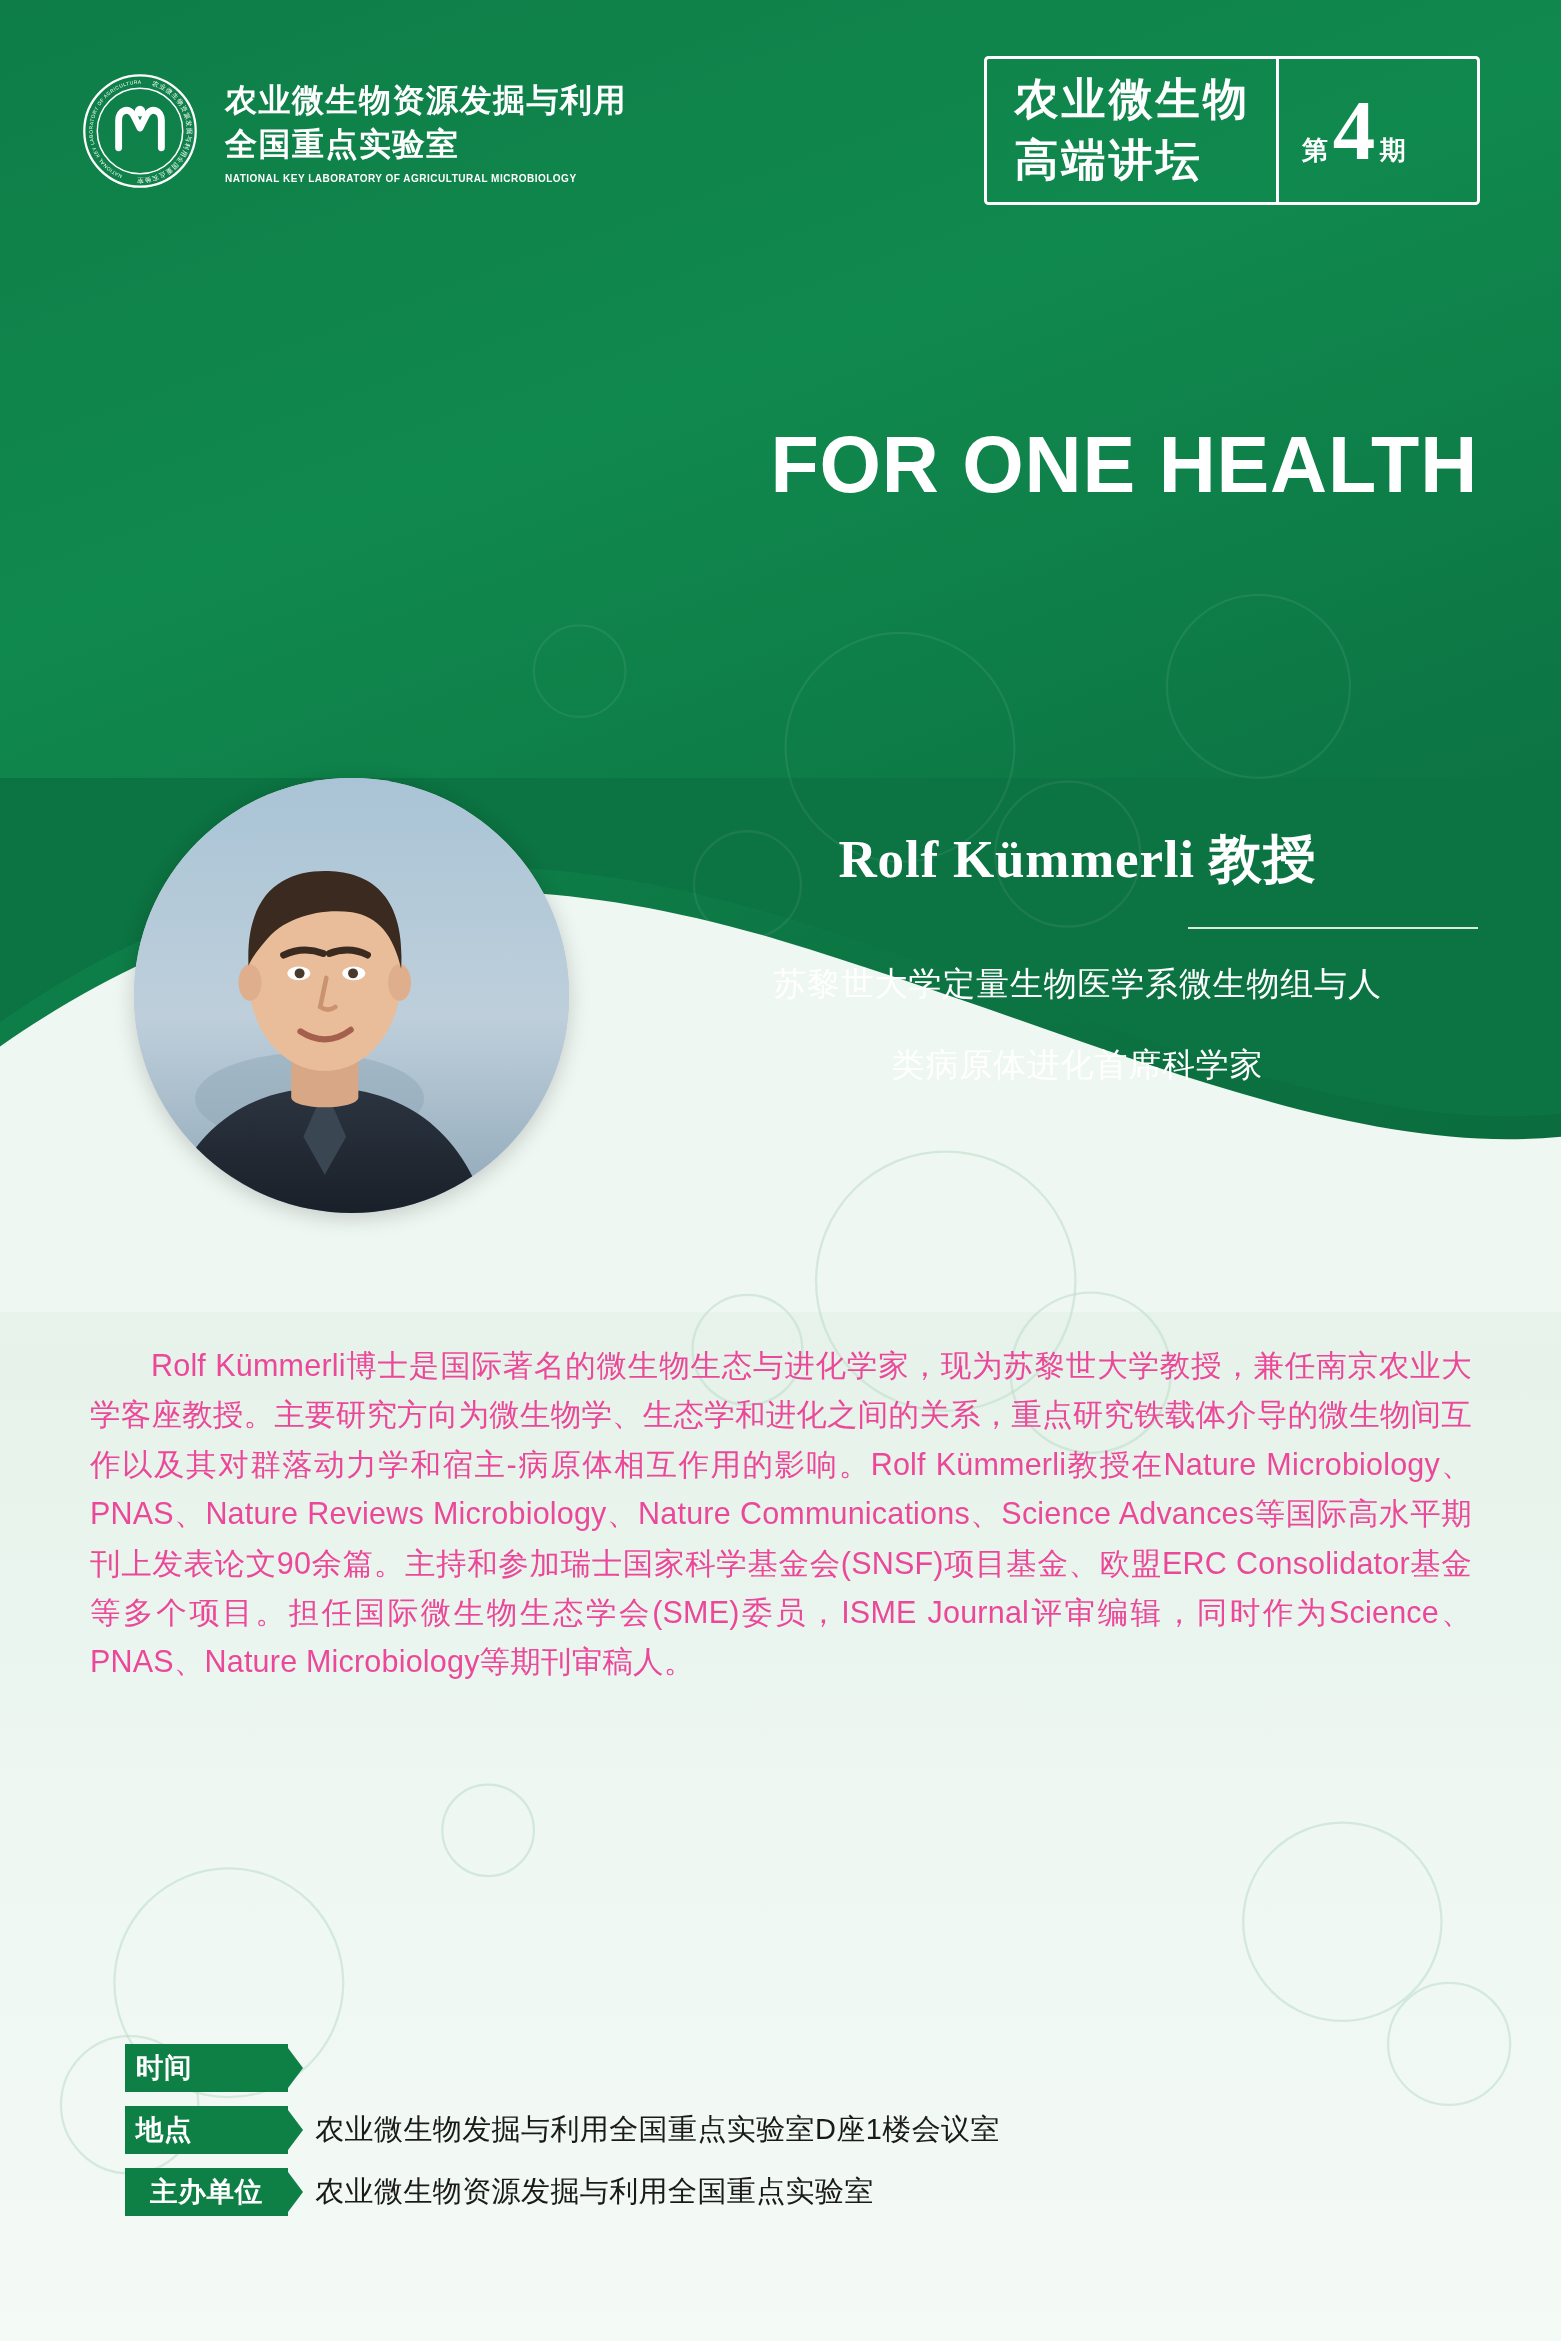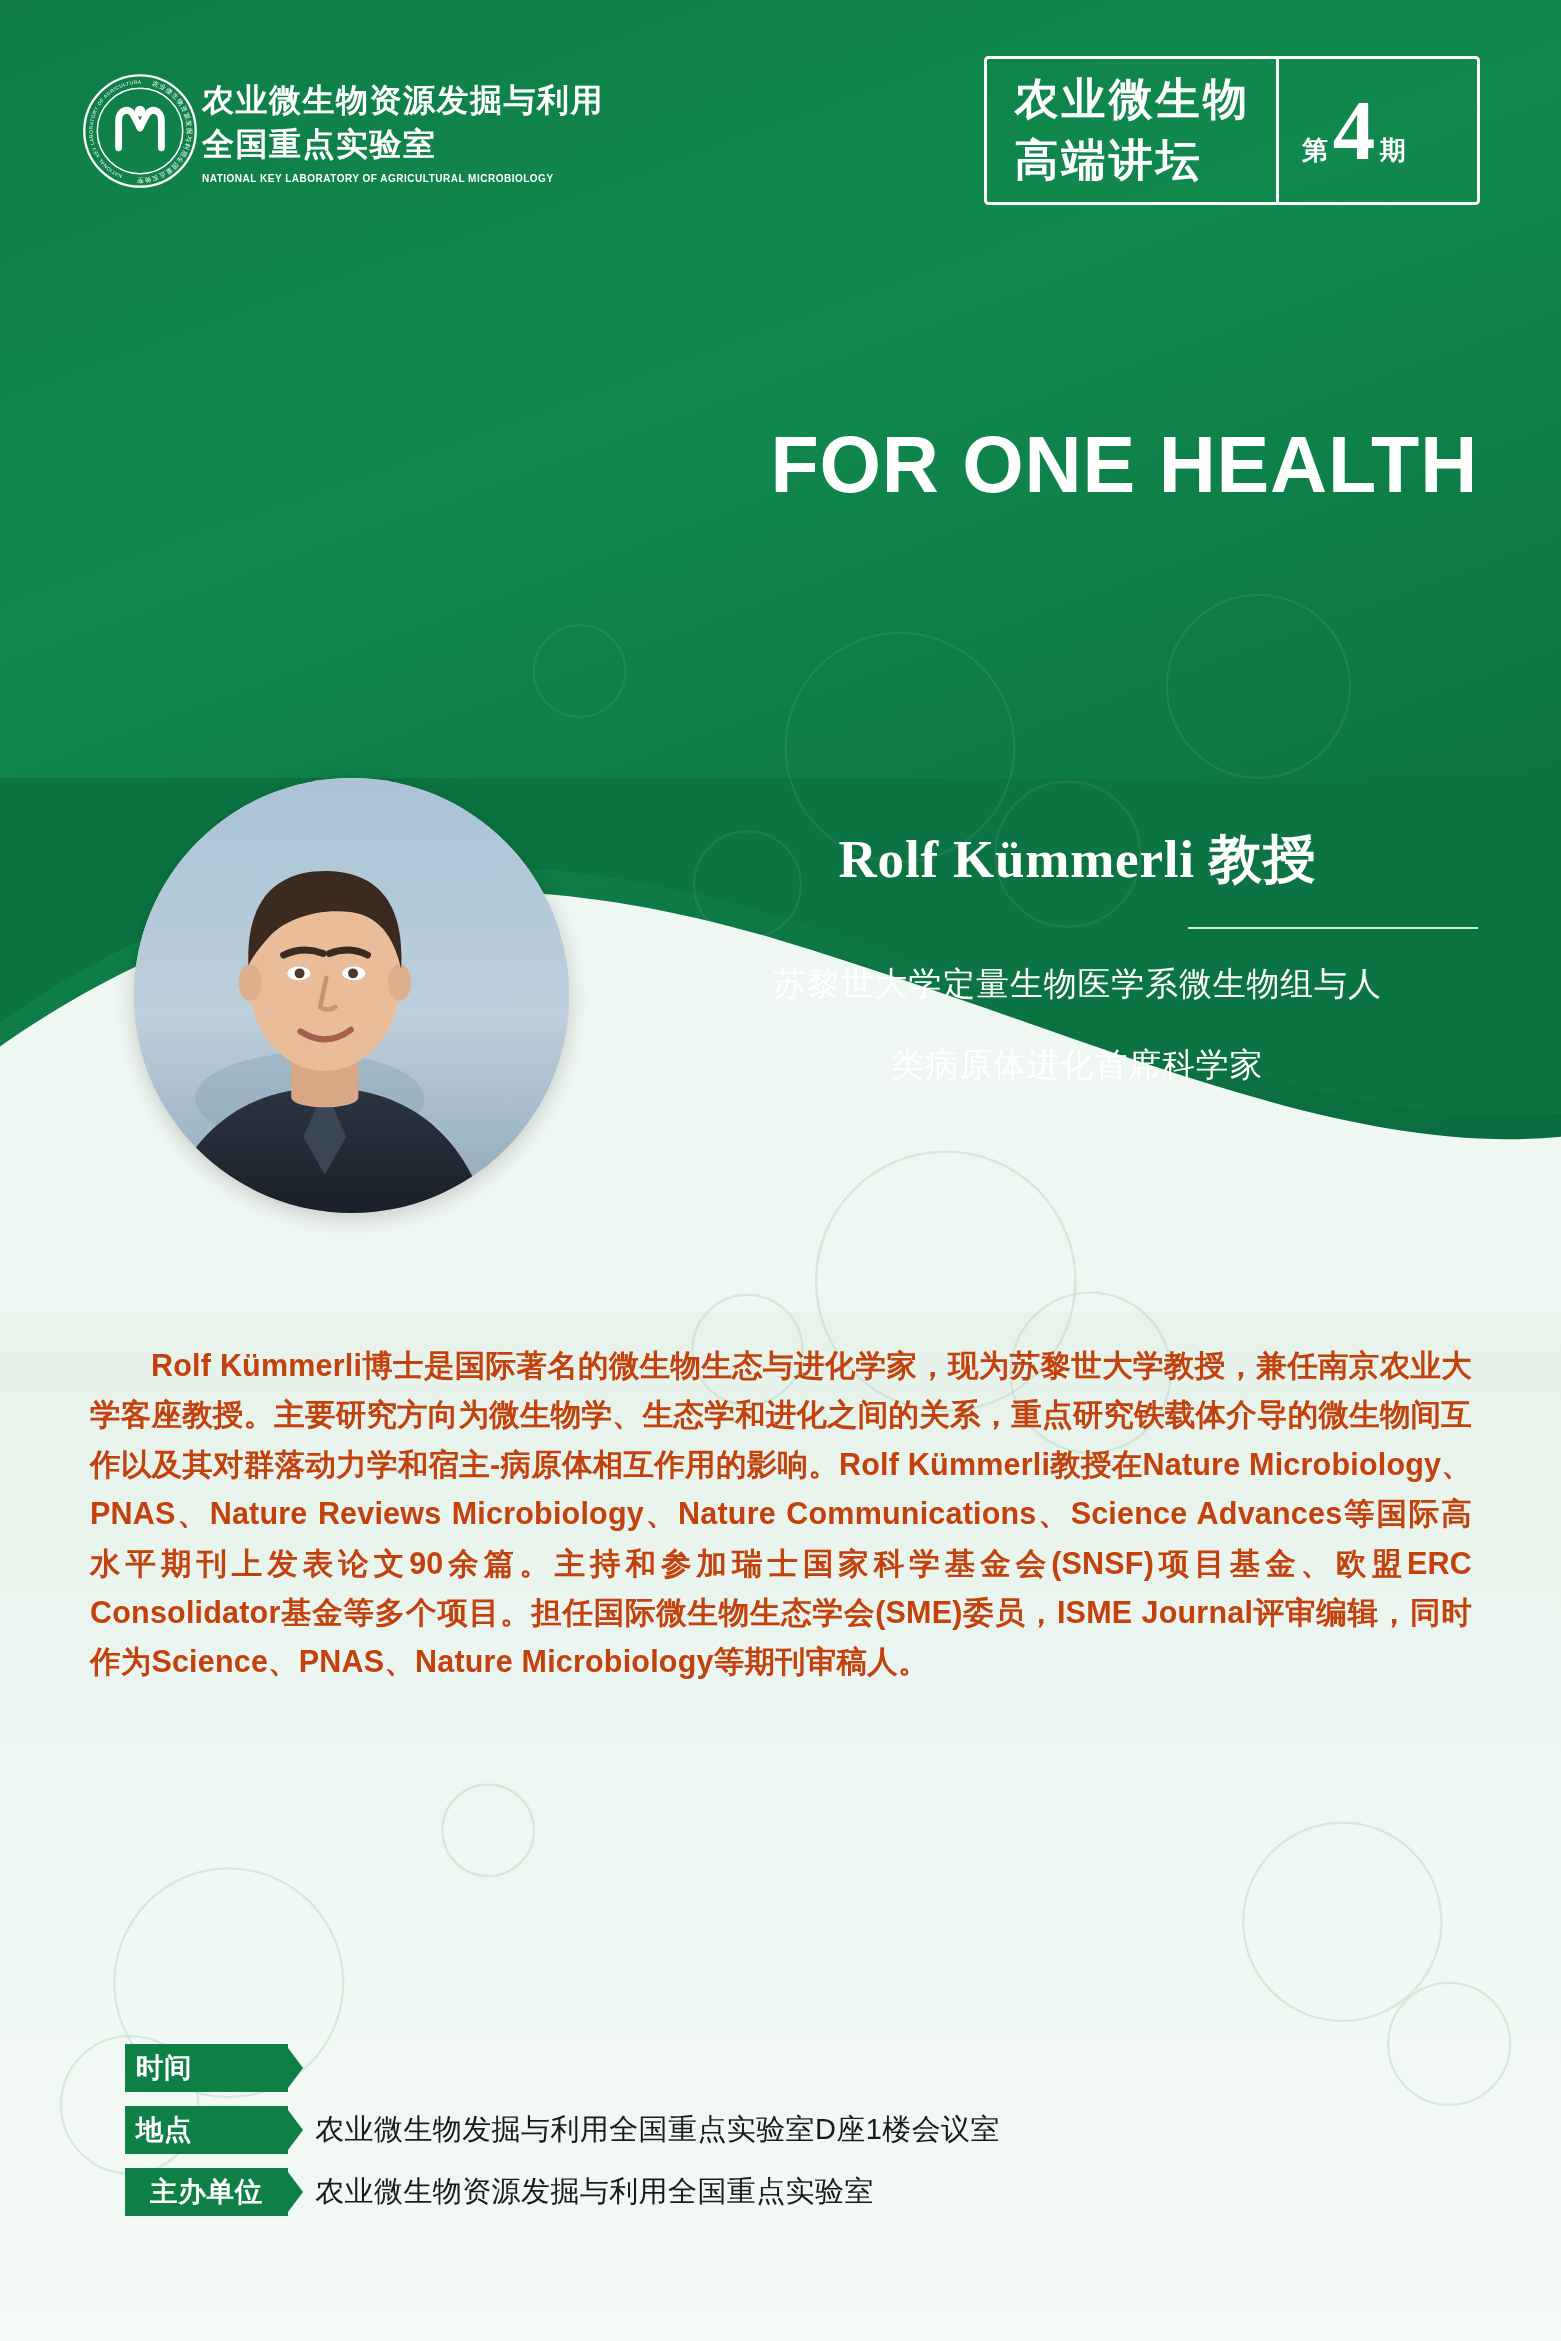--- a/index.html
+++ b/index.html
@@ -62,21 +62,21 @@
     display: flex;
     align-items: center;
   }
   .lab-seal {
     width: 116px;
     height: 116px;
     flex: 0 0 116px;
     position: relative;
   }
   .lab-text {
-    margin-left: 4px;
+    margin-left: 27px;
     color: #ffffff;
   }
   .lab-text .line1,
   .lab-text .line2 {
     font-size: 32px;
     font-weight: bold;
     letter-spacing: 1.5px;
     line-height: 1.38;
     white-space: nowrap;
   }
@@ -199,26 +199,25 @@
     letter-spacing: 0.8px;
     margin-top: 29px;
   }
 
   
   .bio {
     position: absolute;
     left: 90px;
     top: 1341px;
     width: 1382px;
-    color: #c2410c;
+    color: #ec4899;
     font-size: 30.5px;
     line-height: 1.62;
     letter-spacing: 0.2px;
     text-align: justify;
-    font-weight: bold;
   }
   .bio p { margin: 0; }
   .bio .indent { text-indent: 61px; }
 
   
   .info-block {
     position: absolute;
     left: 114px;
     top: 2044px;
     width: 1342px;

